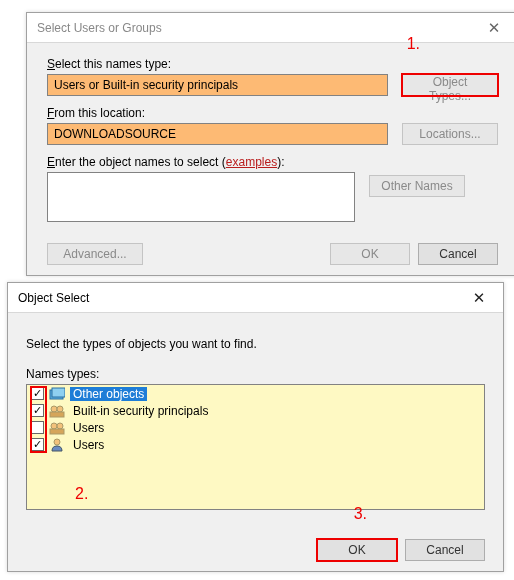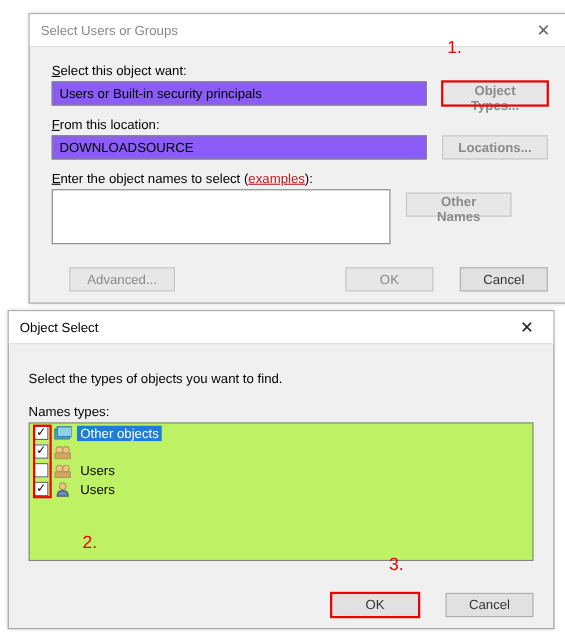--- a/index.html
+++ b/index.html
@@ -51,35 +51,34 @@
   .field-row { display: flex; align-items: center; margin-bottom: 10px; }
   .textfield {
     flex: 1;
     height: 22px;
     background: #fff;
     border: 1px solid #828282;
     padding: 2px 6px;
     font-family: inherit;
     font-size: 12px;
   }
-  .textfield.readonly { color: #000; background: #8b5cf6; }
+  .textfield.readonly { color: #000; background: #fdba74; }
   .btn {
     height: 22px;
     min-width: 80px;
     background: #e1e1e1;
     border: 1px solid #adadad;
     font-family: inherit;
     font-size: 12px;
     color: #333;
     padding: 0 10px;
     cursor: pointer;
-    margin-left: 16px;
   }
   .btn.disabled { color: #8a8a8a; border-color: #c4c4c4; background: #e7e7e7; }
-  .side-btn { margin-left: 14px; width: 96px; font-weight: bold; }
+  .side-btn { margin-left: 14px; width: 96px; }
   .rect-red { outline: 2px solid #e00; outline-offset: -1px; }
   .multiline {
     width: 308px;
     height: 50px;
     background: #fff;
     border: 1px solid #828282;
     border-bottom: 1px solid #828282;
     padding: 3px 6px;
     font-family: inherit;
     font-size: 12px;
@@ -92,21 +91,21 @@
     display: flex;
     gap: 8px;
   }
   .bottom-btns .spacer { flex: 1; }
   .link { color: #b91c1c; text-decoration: underline; cursor: pointer; }
   .annot { position: absolute; color: #e00; font-size: 16px; font-weight: 400; font-family: "Segoe UI", sans-serif; }
   .ann1 { right: 98px; top: 22px; }
 
   
   .listbox {
-    background: #bef264;
+    background: #fef9c3;
     border: 1px solid #828282;
     height: 126px;
     overflow: hidden;
     position: relative;
   }
   .li-row {
     display: flex;
     align-items: center;
     height: 17px;
     padding-left: 4px;
@@ -144,21 +143,21 @@
 <div class="dialog top">
   <div class="titlebar">
     <span class="t-title">Select Users or Groups</span>
     <span class="close-x">✕</span>
   </div>
   <div class="body">
 
     <div class="annot ann1">1.</div>
 
     <label class="label">
-      <span class="ul">S</span><span>elect this object want:</span>
+      <span class="ul">S</span><span>elect this names type:</span>
     </label>
     <div class="field-row">
       <input class="textfield readonly" readonly="" value="Users or Built-in security principals" style="">
       <button class="btn side-btn disabled rect-red">Object Types...</button>
     </div>
 
     <label class="label">
       <span class="ul">F</span><span>rom this location:</span>
     </label>
     <div class="field-row">
@@ -207,20 +206,21 @@
       </div>
       <div class="li-row">
         <span class="cb checked"></span>
         <span class="li-icon">
           <svg width="18" height="14">
               <circle cx="6" cy="5" r="3" fill="#f3c27b" stroke="#a96"></circle>
               <circle cx="12" cy="5" r="3" fill="#f3c27b" stroke="#a96"></circle>
               <rect x="2" y="8" width="14" height="5" fill="#d5a55a" stroke="#a96"></rect>
             </svg>
         </span>
+        <span class="li-label">Built-in security principals</span>
       </div>
       <div class="li-row">
         <span class="cb"></span>
         <span class="li-icon">
           <svg width="18" height="14">
               <circle cx="6" cy="5" r="3" fill="#f3c27b" stroke="#a96"></circle>
               <circle cx="12" cy="5" r="3" fill="#f3c27b" stroke="#a96"></circle>
               <rect x="2" y="8" width="14" height="5" fill="#d5a55a" stroke="#a96"></rect>
             </svg>
         </span>

